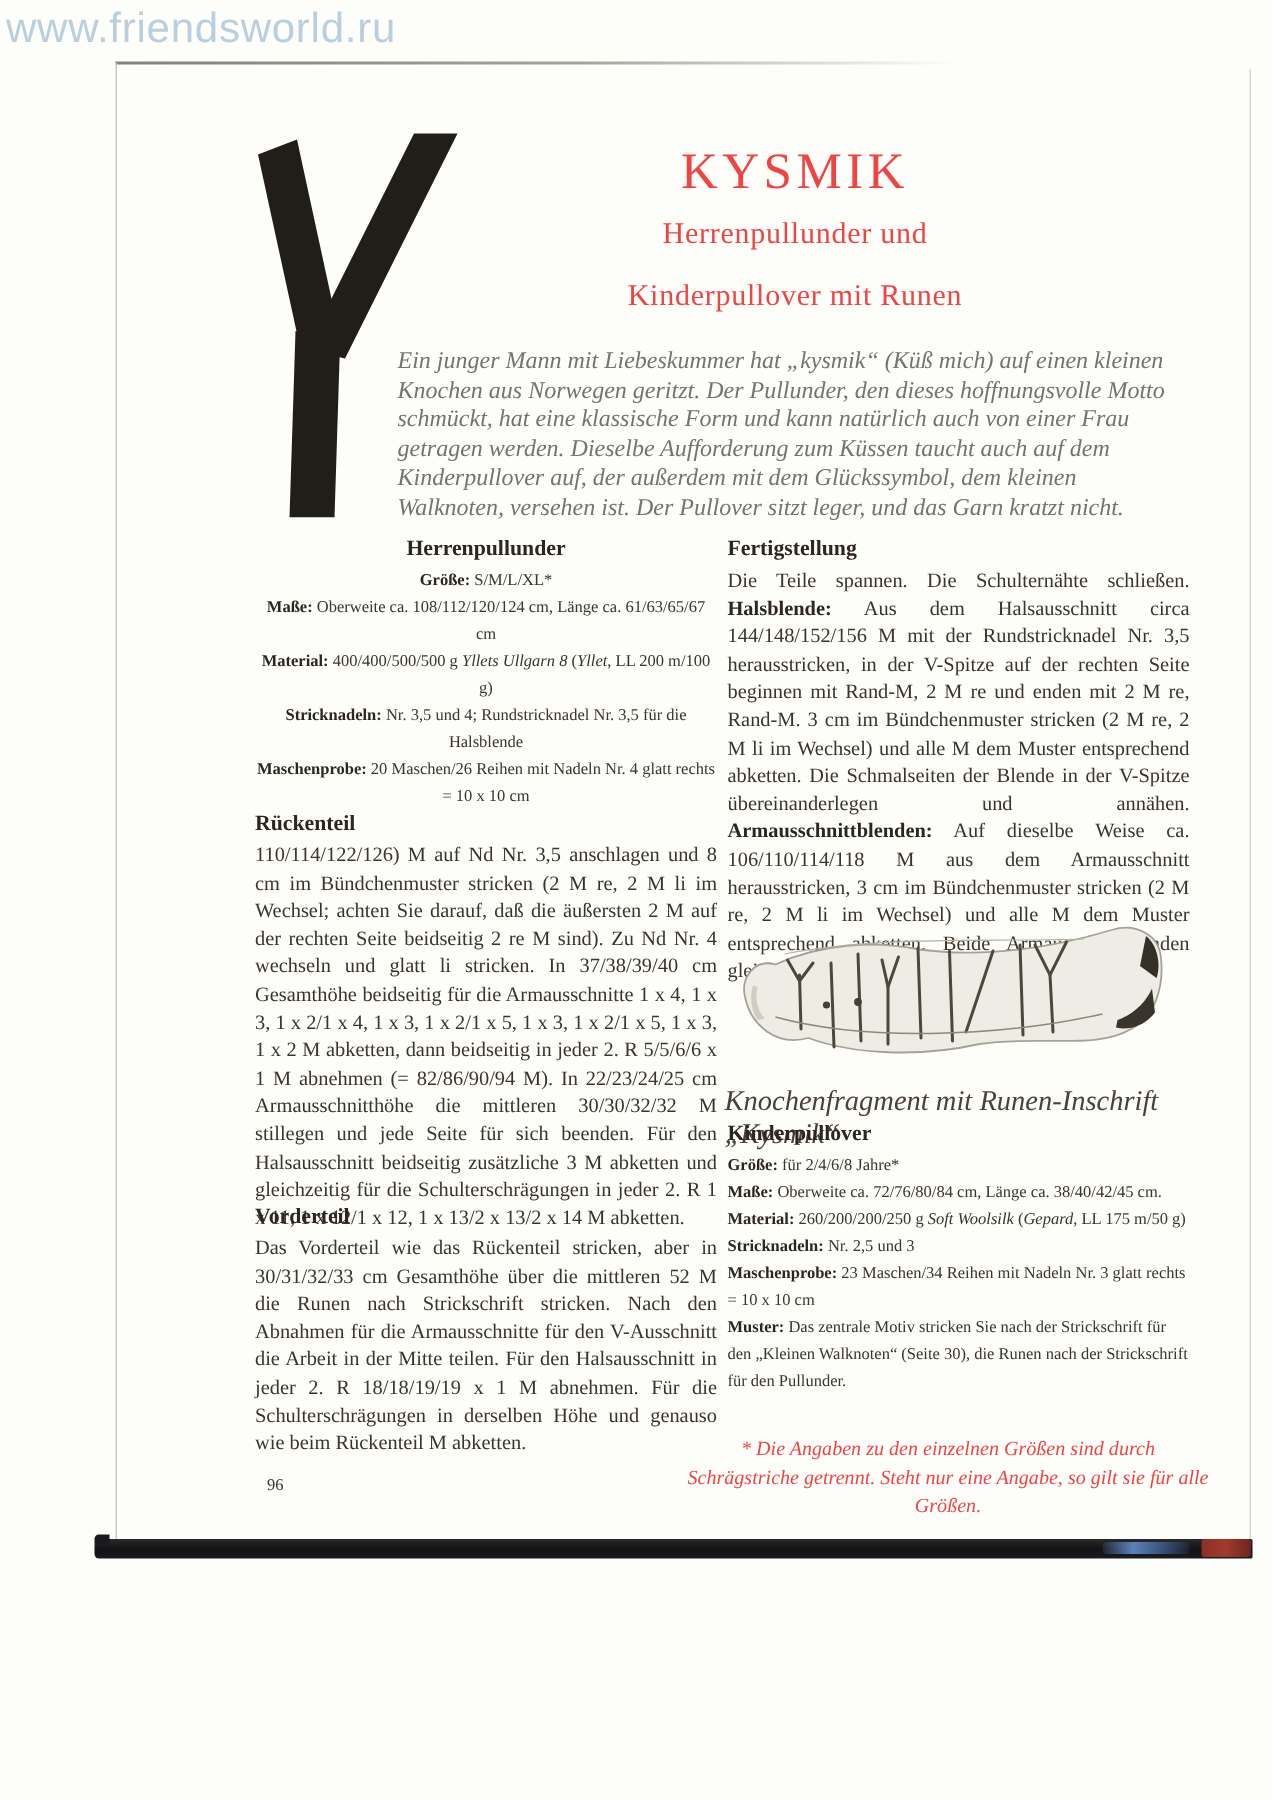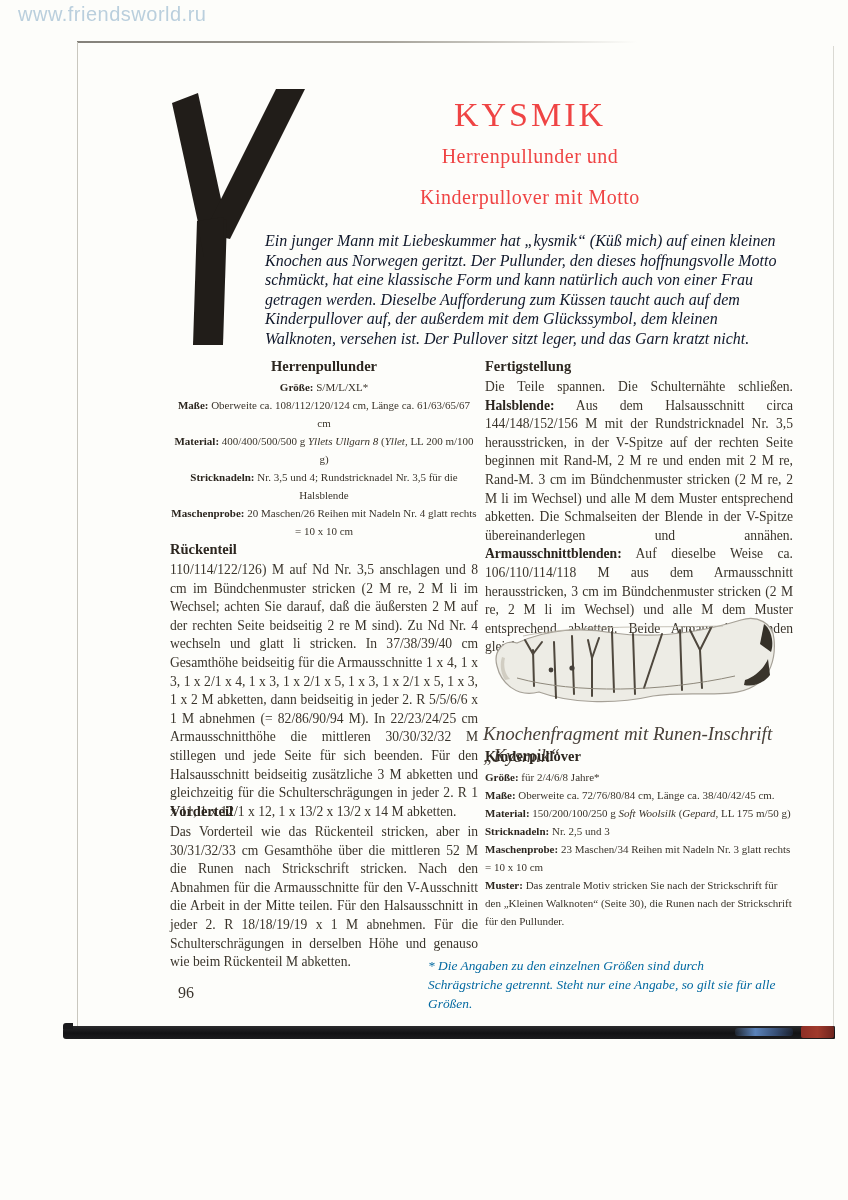--- a/index.html
+++ b/index.html
@@ -7,23 +7,23 @@
   body {
     font-family: "Liberation Serif", serif;
     background: #fbfbf7;
     position: relative;
     overflow: hidden;
     color: #3a342b;
   }
   .page { position: absolute; inset: 0; background: #fdfdfa; }
 
   .watermark {
-    position: absolute; left: 18px; top: 3px;
+    position: absolute; left: 4px; top: 3px;
     font-family: "Liberation Sans", sans-serif;
-    font-size: 20px; color: #bacfdd; letter-spacing: 0.5px;
+    font-size: 28px; color: #bacfdd; letter-spacing: 0.5px;
   }
 
   .edge-top {
     position: absolute; left: 77px; top: 41px; width: 560px; height: 2px;
     background: linear-gradient(to right, #84817a, #a5a299 55%, rgba(200,198,190,0));
   }
   .edge-left {
     position: absolute; left: 77px; top: 42px; width: 1px; height: 986px;
     background: #c9c7be;
   }
@@ -36,21 +36,21 @@
 
   .title-block {
     position: absolute; left: 280px; top: 94px; width: 500px;
     text-align: center; color: #ef4444;
   }
   .title-line1 { font-size: 34px; letter-spacing: 3px; line-height: 42px; }
   .title-line2, .title-line3 { font-size: 20px; line-height: 41px; letter-spacing: 0.5px; }
 
   .intro {
     position: absolute; left: 265px; top: 231px; width: 515px;
-    font-style: italic; font-size: 16px; line-height: 19.5px; color: #0f172a;
+    font-style: italic; font-size: 16px; line-height: 19.5px; color: #737373;
   }
 
   .col-heading { font-weight: bold; font-size: 14.5px; color: #2c261f; line-height: 19px; }
   .spec-line { font-size: 11px; line-height: 18px; }
   .body-para { font-size: 13.6px; line-height: 18.6px; text-align: justify; }
   .sb { font-weight: bold; color: #2c261f; }
   .si { font-style: italic; }
 
   .sec-herren   { position: absolute; left: 170px; top: 357px; width: 308px; text-align: center; }
   .sec-ruecken  { position: absolute; left: 170px; top: 540px; width: 308px; }
@@ -60,26 +60,26 @@
   .sec-herren .col-heading, .sec-ruecken .col-heading,
   .sec-vorder .col-heading, .sec-fertig .col-heading,
   .sec-kinder .col-heading { margin-bottom: 2px; }
 
   .figure-block { position: absolute; left: 483px; top: 606px; width: 310px; }
   .figure-caption {
     font-style: italic; font-size: 19px; color: #49413a; margin-top: 3px;
   }
 
   .footnote {
-    position: absolute; left: 428px; top: 956px; width: 352px;
+    position: absolute; left: 456px; top: 956px; width: 352px;
     font-style: italic; font-size: 13.4px; line-height: 19px;
-    text-align: left; color: #0369a1;
-  }
-
-  .page-number { position: absolute; left: 178px; top: 984px; font-size: 16px; color: #3c362e; }
+    text-align: center; color: #ef4444;
+  }
+
+  .page-number { position: absolute; left: 178px; top: 984px; font-size: 11px; color: #3c362e; }
 
   .footer-strip {
     position: absolute; left: 63px; top: 1026px; width: 772px; height: 13px;
     background: linear-gradient(to bottom, #2a2a2c, #121214 55%, #1c1c1e);
     border-radius: 4px 1px 1px 3px;
   }
   .footer-strip::before {
     content: ""; position: absolute; left: 0; top: -3px; width: 10px; height: 6px;
     background: #1a1a1c; border-radius: 3px 0 0 0;
   }
@@ -112,21 +112,21 @@
         <polygon points="112,2 141,2 66,152 40,146"></polygon>
         <polygon points="33,134 63,132 59,258 29,258"></polygon>
         <path d="M33,134 C36,150 38,160 40,170 L59,170 L60,130 Z"></path>
       </g>
     </svg>
   </div>
 
   <div class="title-block">
     <div class="title-line1">KYSMIK</div>
     <div class="title-line2">Herrenpullunder und</div>
-    <div class="title-line3">Kinderpullover mit Motto</div>
+    <div class="title-line3">Kinderpullover mit Runen</div>
   </div>
 
   <div class="intro">Ein junger Mann mit Liebeskummer hat „kysmik“ (Küß mich) auf einen kleinen Knochen aus Norwegen geritzt. Der Pullunder, den dieses hoffnungsvolle Motto schmückt, hat eine klassische Form und kann natürlich auch von einer Frau getragen werden. Dieselbe Aufforderung zum Küssen taucht auch auf dem Kinderpullover auf, der außerdem mit dem Glückssymbol, dem kleinen Walknoten, versehen ist. Der Pullover sitzt leger, und das Garn kratzt nicht.</div>
 
   <div class="sec-herren">
     <div class="col-heading">Herrenpullunder</div>
     <p class="spec-line"><span class="sb">Größe:</span><span> S/M/L/XL*</span></p>
     <p class="spec-line"><span class="sb">Maße:</span><span> Oberweite ca. 108/112/120/124 cm, Länge ca. 61/63/65/67 cm</span></p>
     <p class="spec-line"><span class="sb">Material:</span><span> 400/400/500/500 g </span><span class="si">Yllets Ullgarn 8</span><span> (</span><span class="si">Yllet</span><span>, LL 200 m/100 g)</span></p>
     <p class="spec-line"><span class="sb">Stricknadeln:</span><span> Nr. 3,5 und 4; Rundstricknadel Nr. 3,5 für die Halsblende</span></p>
@@ -174,21 +174,21 @@
       <path d="M34,72 C92,88 180,86 252,70" stroke="#8e887b" stroke-width="1" fill="none"></path>
       <path d="M40,30 C100,18 170,22 240,20" stroke="#b6b1a4" stroke-width="0.8" fill="none"></path>
     </svg>
     <div class="figure-caption">Knochenfragment mit Runen-Inschrift „Kysmik“</div>
   </div>
 
   <div class="sec-kinder">
     <div class="col-heading">Kinderpullover</div>
     <p class="spec-line"><span class="sb">Größe:</span><span> für 2/4/6/8 Jahre*</span></p>
     <p class="spec-line"><span class="sb">Maße:</span><span> Oberweite ca. 72/76/80/84 cm, Länge ca. 38/40/42/45 cm.</span></p>
-    <p class="spec-line"><span class="sb">Material:</span><span> 150/200/100/250 g </span><span class="si">Soft Woolsilk</span><span> (</span><span class="si">Gepard</span><span>, LL 175 m/50 g)</span></p>
+    <p class="spec-line"><span class="sb">Material:</span><span> 260/200/200/250 g </span><span class="si">Soft Woolsilk</span><span> (</span><span class="si">Gepard</span><span>, LL 175 m/50 g)</span></p>
     <p class="spec-line"><span class="sb">Stricknadeln:</span><span> Nr. 2,5 und 3</span></p>
     <p class="spec-line"><span class="sb">Maschenprobe:</span><span> 23 Maschen/34 Reihen mit Nadeln Nr. 3 glatt rechts = 10 x 10 cm</span></p>
     <p class="spec-line"><span class="sb">Muster:</span><span> Das zentrale Motiv stricken Sie nach der Strickschrift für den „Kleinen Walknoten“ (Seite 30), die Runen nach der Strickschrift für den Pullunder.</span></p>
   </div>
 
   <div class="footnote">* Die Angaben zu den einzelnen Größen sind durch Schrägstriche getrennt. Steht nur eine Angabe, so gilt sie für alle Größen.</div>
 
   <div class="page-number">96</div>
 
   <div class="footer-strip">

